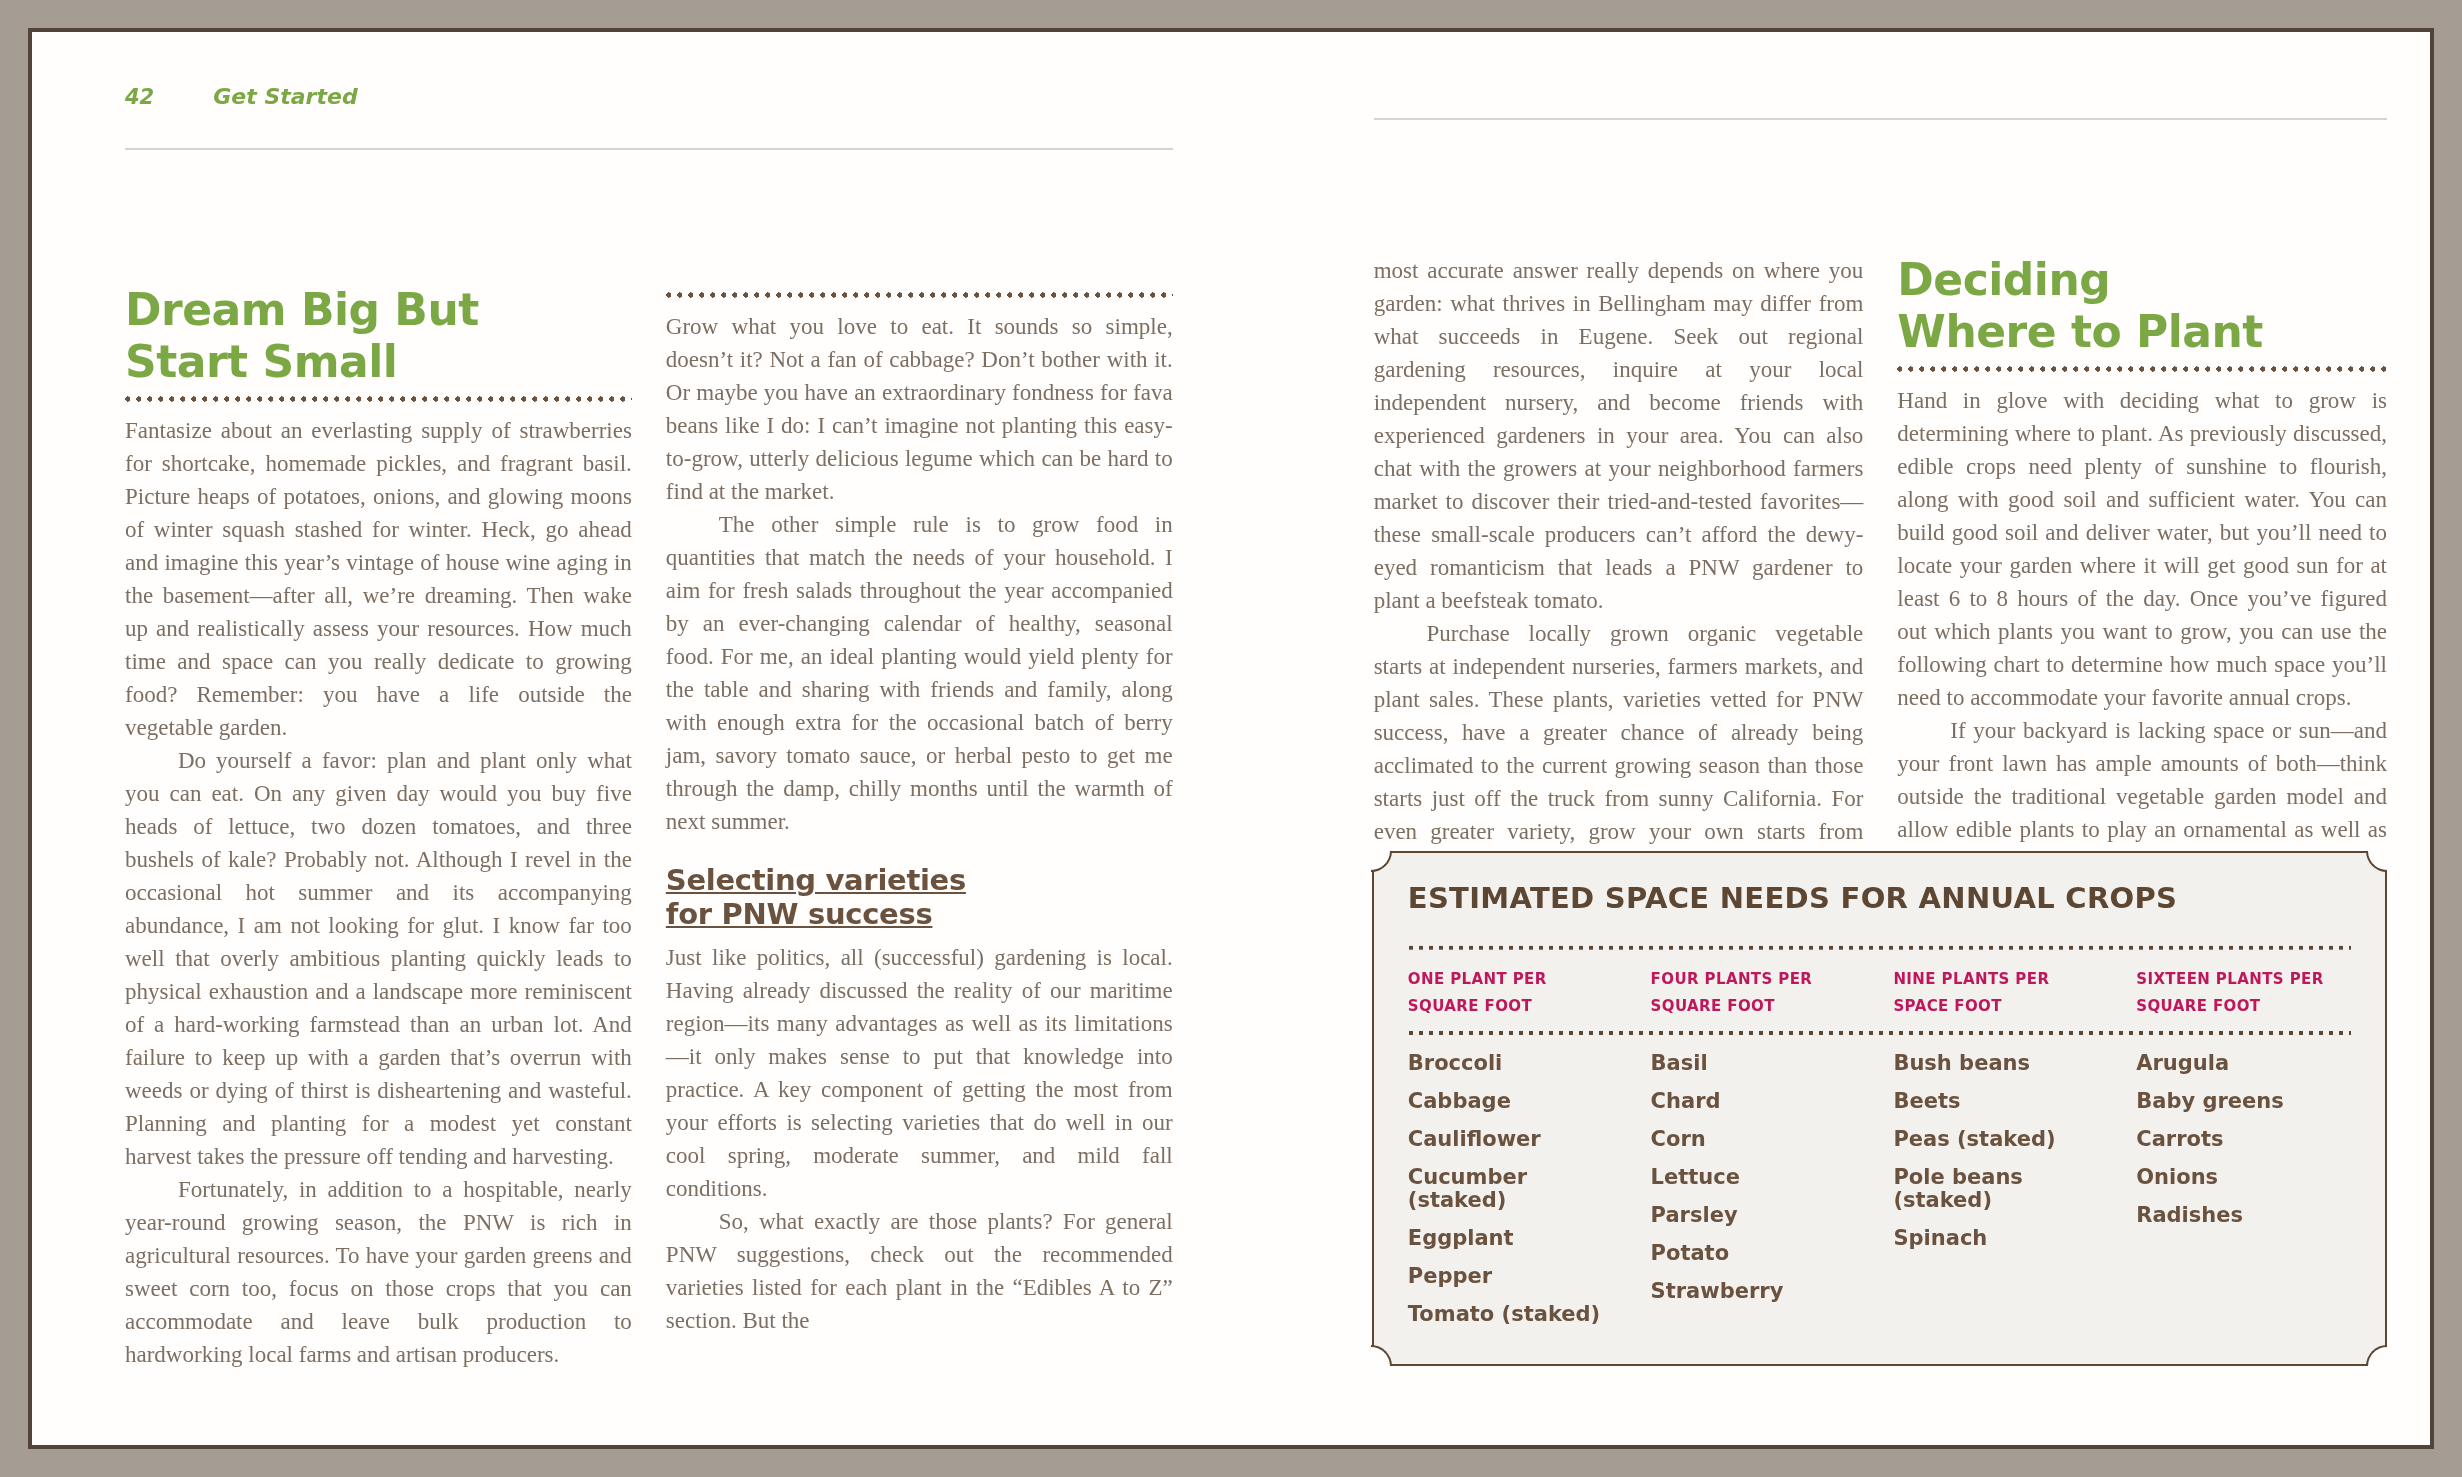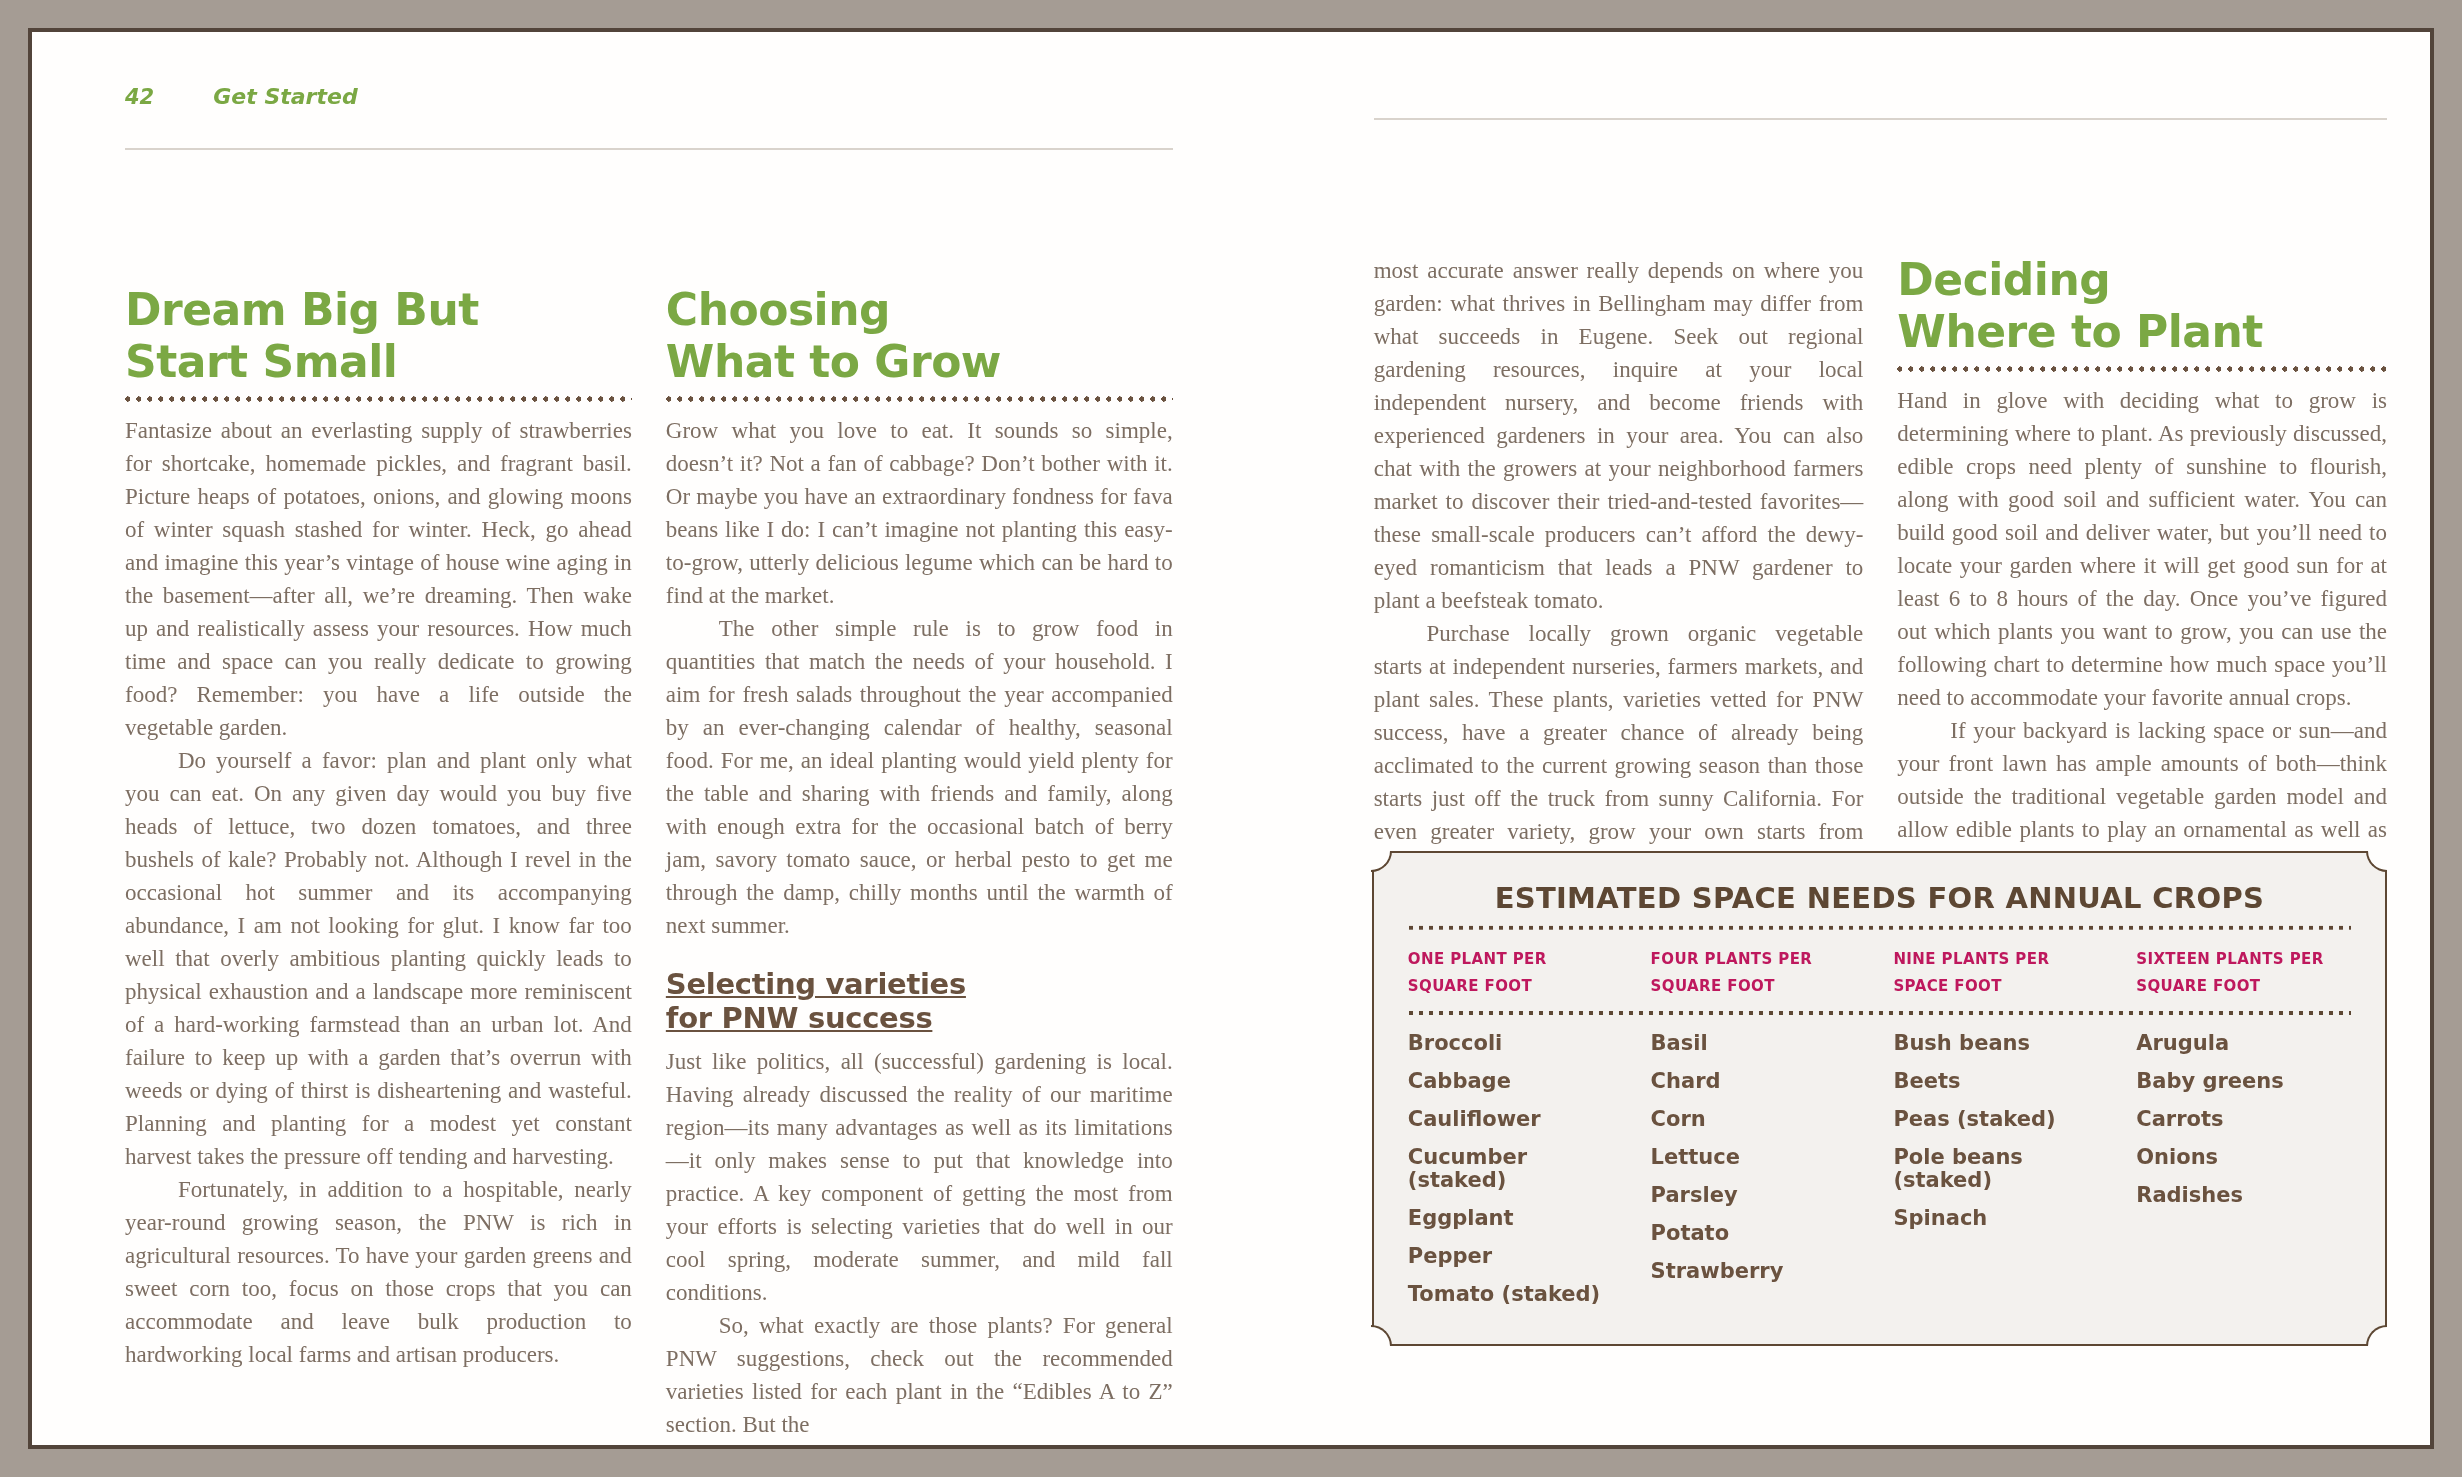--- a/index.html
+++ b/index.html
@@ -72,25 +72,25 @@
     padding:28px 34px 23px 34px;
     box-sizing:border-box;
   }
   .ticket .corner{position:absolute;width:21px;height:21px;background:#fffefd;box-sizing:border-box;}
   .ticket .tl{top:-2.4px;left:-2.4px;border-bottom-right-radius:100%;border-right:2.4px solid #5d4733;border-bottom:2.4px solid #5d4733;}
   .ticket .tr{top:-2.4px;right:-2.4px;border-bottom-left-radius:100%;border-left:2.4px solid #5d4733;border-bottom:2.4px solid #5d4733;}
   .ticket .bl{bottom:-2.4px;left:-2.4px;border-top-right-radius:100%;border-right:2.4px solid #5d4733;border-top:2.4px solid #5d4733;}
   .ticket .br{bottom:-2.4px;right:-2.4px;border-top-left-radius:100%;border-left:2.4px solid #5d4733;border-top:2.4px solid #5d4733;}
 
   .ttitle{
-    text-align:center;
+    text-align:left;
     font-family:"DejaVu Sans","Liberation Sans",sans-serif;
     font-weight:bold;color:#5d4733;
     font-size:29px;letter-spacing:0.3px;
-    margin-bottom:9px;
+    margin-bottom:29px;
   }
   .tdots{
     height:7.6px;
     background-image:radial-gradient(circle 2.3px at 2.8px 3.8px,#5d4733 98%,rgba(0,0,0,0) 100%);
     background-size:10px 7.6px;background-repeat:repeat-x;
   }
   .theadrow{display:flex;gap:28px;margin:15px 0 9.5px 0;}
   .theadcell{
     flex:1;
     font-family:"DejaVu Sans","Liberation Sans",sans-serif;
@@ -122,21 +122,20 @@
       <div class="cols">
         <div class="col">
           <h1 class="green"><span>Dream Big But</span><br><span>Start Small</span></h1>
           <div class="dots"></div>
           <p class="body">Fantasize about an everlasting supply of strawberries for shortcake, homemade pickles, and fragrant basil. Picture heaps of potatoes, onions, and glowing moons of winter squash stashed for winter. Heck, go ahead and imagine this year’s vintage of house wine aging in the basement—after all, we’re dreaming. Then wake up and realistically assess your resources. How much time and space can you really dedicate to growing food? Remember: you have a life outside the vegetable garden.</p>
           <p class="body ind">Do yourself a favor: plan and plant only what you can eat. On any given day would you buy five heads of lettuce, two dozen tomatoes, and three bushels of kale? Probably not. Although I revel in the occasional hot summer and its accompanying abundance, I am not looking for glut. I know far too well that overly ambitious planting quickly leads to physical exhaustion and a landscape more reminiscent of a hard-working farmstead than an urban lot. And failure to keep up with a garden that’s overrun with weeds or dying of thirst is disheartening and wasteful. Planning and planting for a modest yet constant harvest takes the pressure off tending and harvesting.</p>
           <p class="body ind">Fortunately, in addition to a hospitable, nearly year-round growing season, the PNW is rich in agricultural resources. To have your garden greens and sweet corn too, focus on those crops that you can accommodate and leave bulk production to hardworking local farms and artisan producers.</p>
         </div>
 
         <div class="col">
-          <h1 class="green"><span>Choosing</span><br><span>What to Grow</span></h1>
           <div class="dots"></div>
           <p class="body">Grow what you love to eat. It sounds so simple, doesn’t it? Not a fan of cabbage? Don’t bother with it. Or maybe you have an extraordinary fondness for fava beans like I do: I can’t imagine not planting this easy-to-grow, utterly delicious legume which can be hard to find at the market.</p>
           <p class="body ind">The other simple rule is to grow food in quantities that match the needs of your household. I aim for fresh salads throughout the year accompanied by an ever-changing calendar of healthy, seasonal food. For me, an ideal planting would yield plenty for the table and sharing with friends and family, along with enough extra for the occasional batch of berry jam, savory tomato sauce, or herbal pesto to get me through the damp, chilly months until the warmth of next summer.</p>
           <h2 class="sub"><span>Selecting varieties</span><br><span>for PNW success</span></h2>
           <p class="body">Just like politics, all (successful) gardening is local. Having already discussed the reality of our maritime region—its many advantages as well as its limitations—it only makes sense to put that knowledge into practice. A key component of getting the most from your efforts is selecting varieties that do well in our cool spring, moderate summer, and mild fall conditions.</p>
           <p class="body ind">So, what exactly are those plants? For general PNW suggestions, check out the recommended varieties listed for each plant in the “Edibles A to Z” section. But the</p>
         </div>
       </div>
     </div>
 

